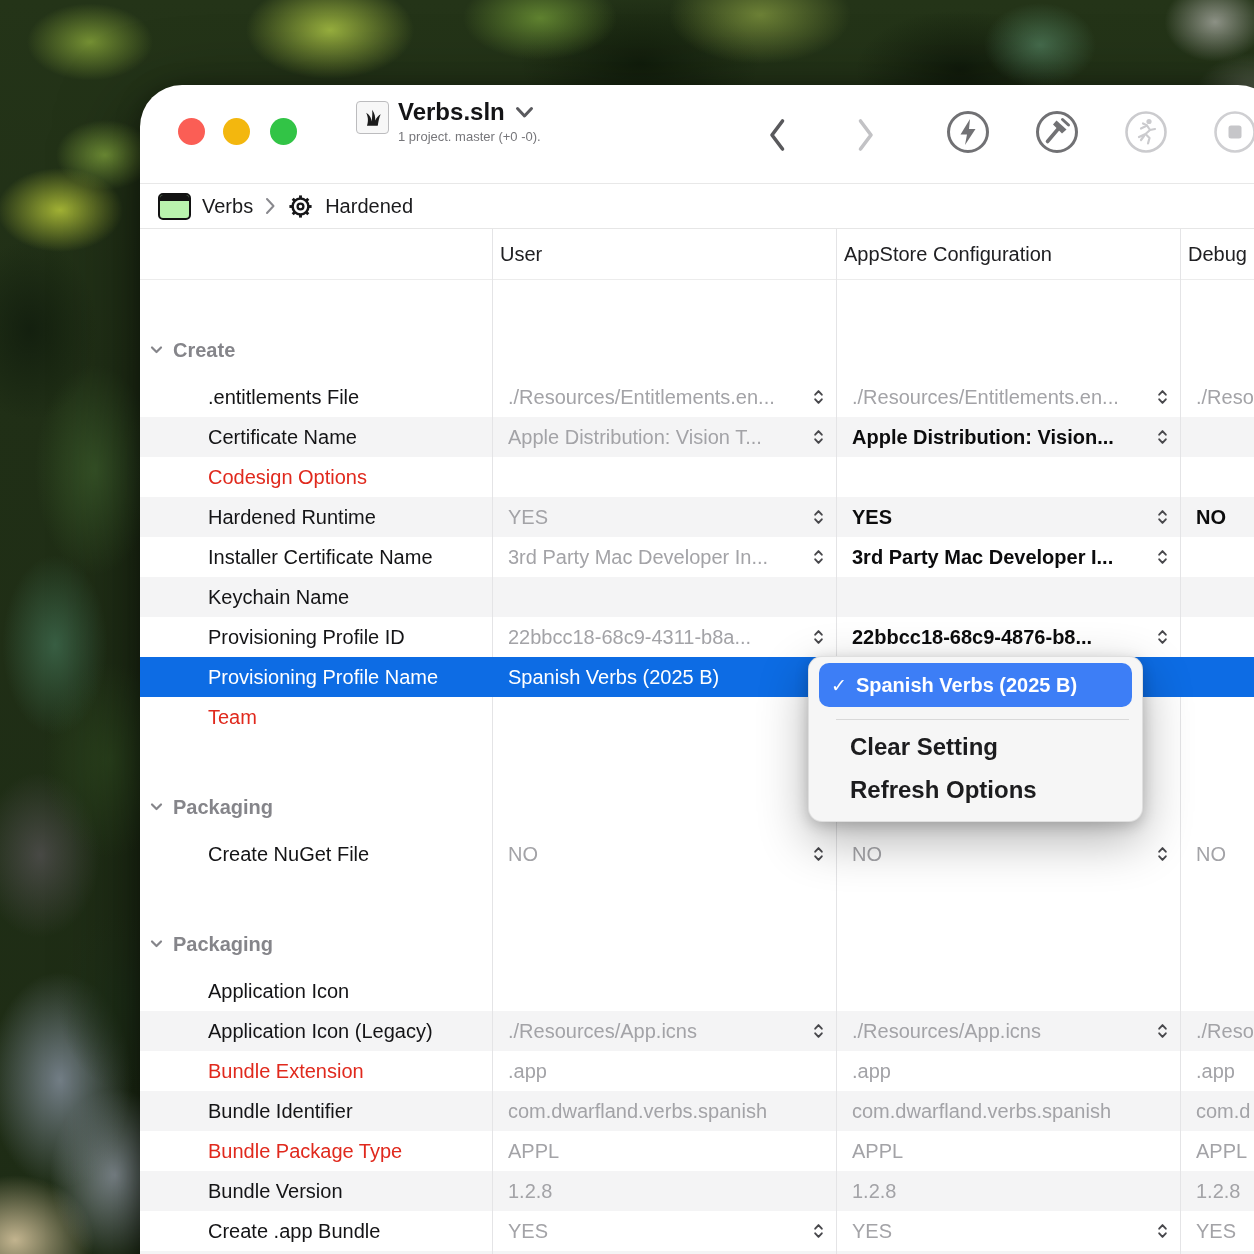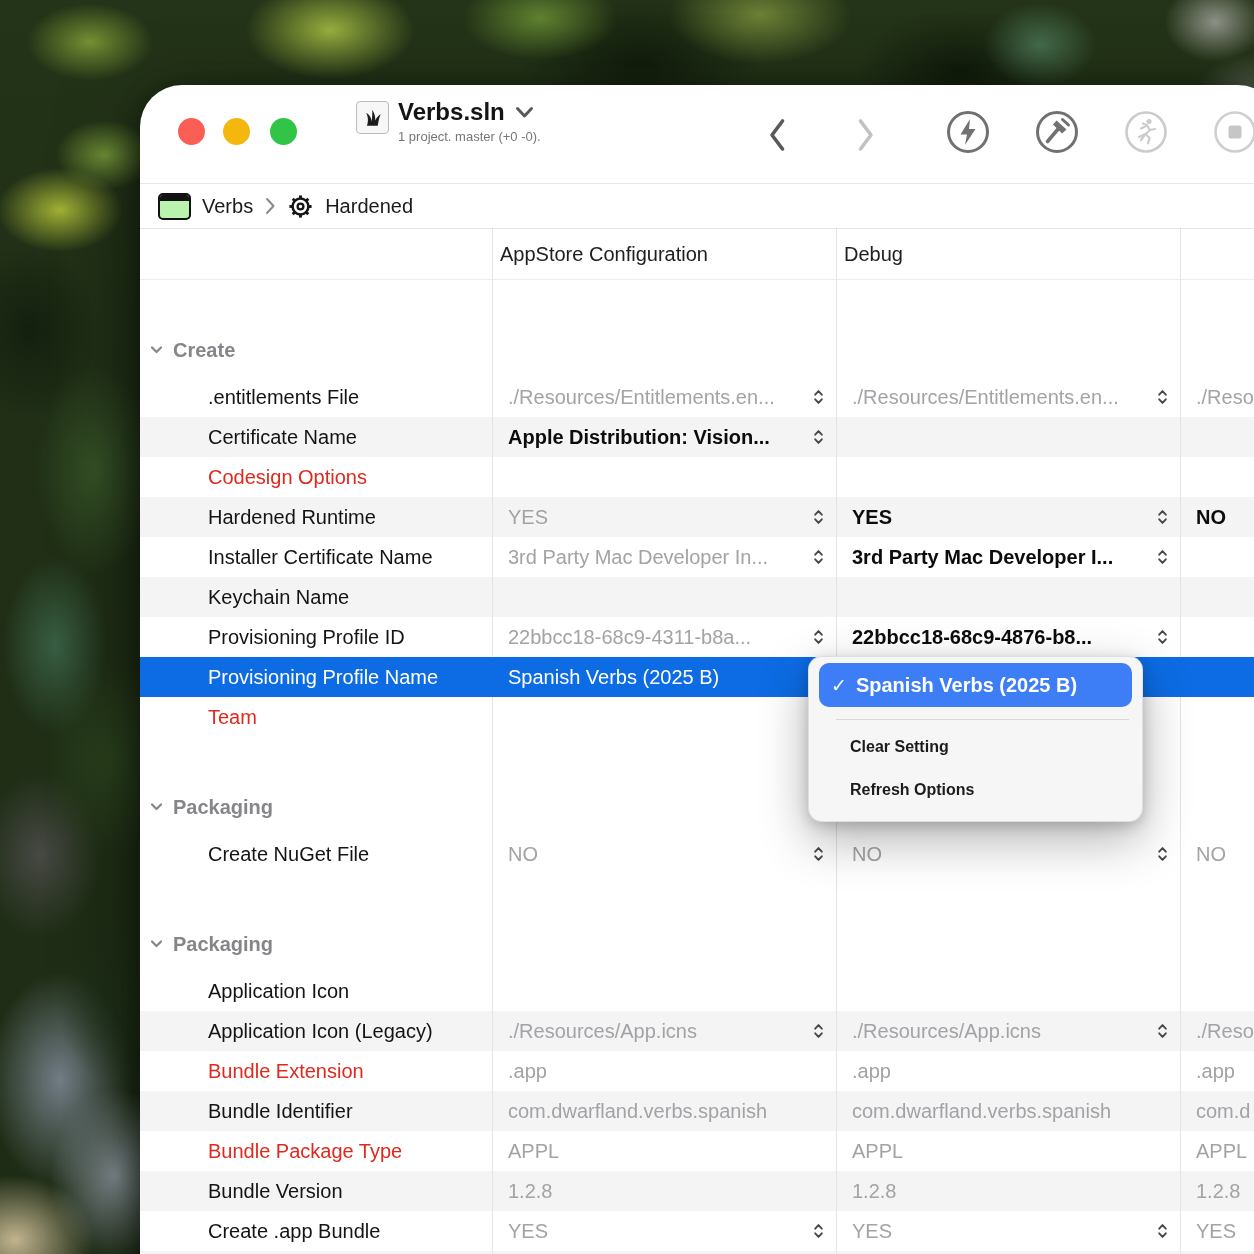--- a/index.html
+++ b/index.html
@@ -101,21 +101,21 @@
     padding:6px 0 10px 0;
   }
   .menu-pill{
     margin:0 10px;height:44px;border-radius:10px;background:#3d7ef6;
     display:flex;align-items:center;padding-left:12px;gap:9px;
     color:#fff;font-weight:700;font-size:20px;white-space:nowrap;
   }
   .menu-pill .check{font-size:19px;font-weight:700;}
   .menu-sep{height:1px;background:#d9d9d9;margin:12px 13px 5px 27px;}
   .menu-item{height:43px;display:flex;align-items:center;padding-left:41px;
-    font-weight:700;font-size:16px;color:#1c1c1e;white-space:nowrap;}
+    font-weight:700;font-size:24px;color:#1c1c1e;white-space:nowrap;}
 </style>
 </head>
 <body>
 
 <div class="desktop"></div>
 
 <div class="window">
 
   <div class="titlebar">
     <div class="traffic t-red"></div>
@@ -204,20 +204,21 @@
               <path d="M8 20 L5.9 22.1"></path>
           </g>
         </g>
       </svg>
     </span>
     <span class="crumb-text">Hardened</span>
   </div>
 
   <div class="thead">
     <div class="hcell hc-prop"></div>
+    <div class="hcell hc-user">User</div>
     <div class="hcell hc-app">AppStore Configuration</div>
     <div class="hcell hc-debug">Debug</div>
   </div>
 
   <div class="vline v1"></div>
   <div class="vline v2"></div>
   <div class="vline v3"></div>
 
   <div class="tbody">
       <div class="section">
@@ -233,20 +234,24 @@
               <path d="M2.2 10.8 L5.5 14.4 L8.8 10.8" fill="none" stroke="currentColor" stroke-width="1.9" stroke-linecap="round" stroke-linejoin="round"></path>
             </svg></span></div>
         <div class="cell value muted"><span>./Resources/Entitlements.en...</span><span class="stepper dark"><svg width="11" height="17" viewBox="0 0 11 17">
               <path d="M2.2 6.2 L5.5 2.6 L8.8 6.2" fill="none" stroke="currentColor" stroke-width="1.9" stroke-linecap="round" stroke-linejoin="round"></path>
               <path d="M2.2 10.8 L5.5 14.4 L8.8 10.8" fill="none" stroke="currentColor" stroke-width="1.9" stroke-linecap="round" stroke-linejoin="round"></path>
             </svg></span></div>
         <div class="cell value debug muted"><span>./Reso</span></div>
       </div>
       <div class="row stripe">
         <div class="cell label">Certificate Name</div>
+        <div class="cell value muted"><span>Apple Distribution: Vision T...</span><span class="stepper dark"><svg width="11" height="17" viewBox="0 0 11 17">
+              <path d="M2.2 6.2 L5.5 2.6 L8.8 6.2" fill="none" stroke="currentColor" stroke-width="1.9" stroke-linecap="round" stroke-linejoin="round"></path>
+              <path d="M2.2 10.8 L5.5 14.4 L8.8 10.8" fill="none" stroke="currentColor" stroke-width="1.9" stroke-linecap="round" stroke-linejoin="round"></path>
+            </svg></span></div>
         <div class="cell value strong"><span>Apple Distribution: Vision...</span><span class="stepper dark"><svg width="11" height="17" viewBox="0 0 11 17">
               <path d="M2.2 6.2 L5.5 2.6 L8.8 6.2" fill="none" stroke="currentColor" stroke-width="1.9" stroke-linecap="round" stroke-linejoin="round"></path>
               <path d="M2.2 10.8 L5.5 14.4 L8.8 10.8" fill="none" stroke="currentColor" stroke-width="1.9" stroke-linecap="round" stroke-linejoin="round"></path>
             </svg></span></div>
         <div class="cell value debug muted"><span></span></div>
       </div>
       <div class="row">
         <div class="cell label red">Codesign Options</div>
         <div class="cell value muted"><span></span></div>
         <div class="cell value muted"><span></span></div>

